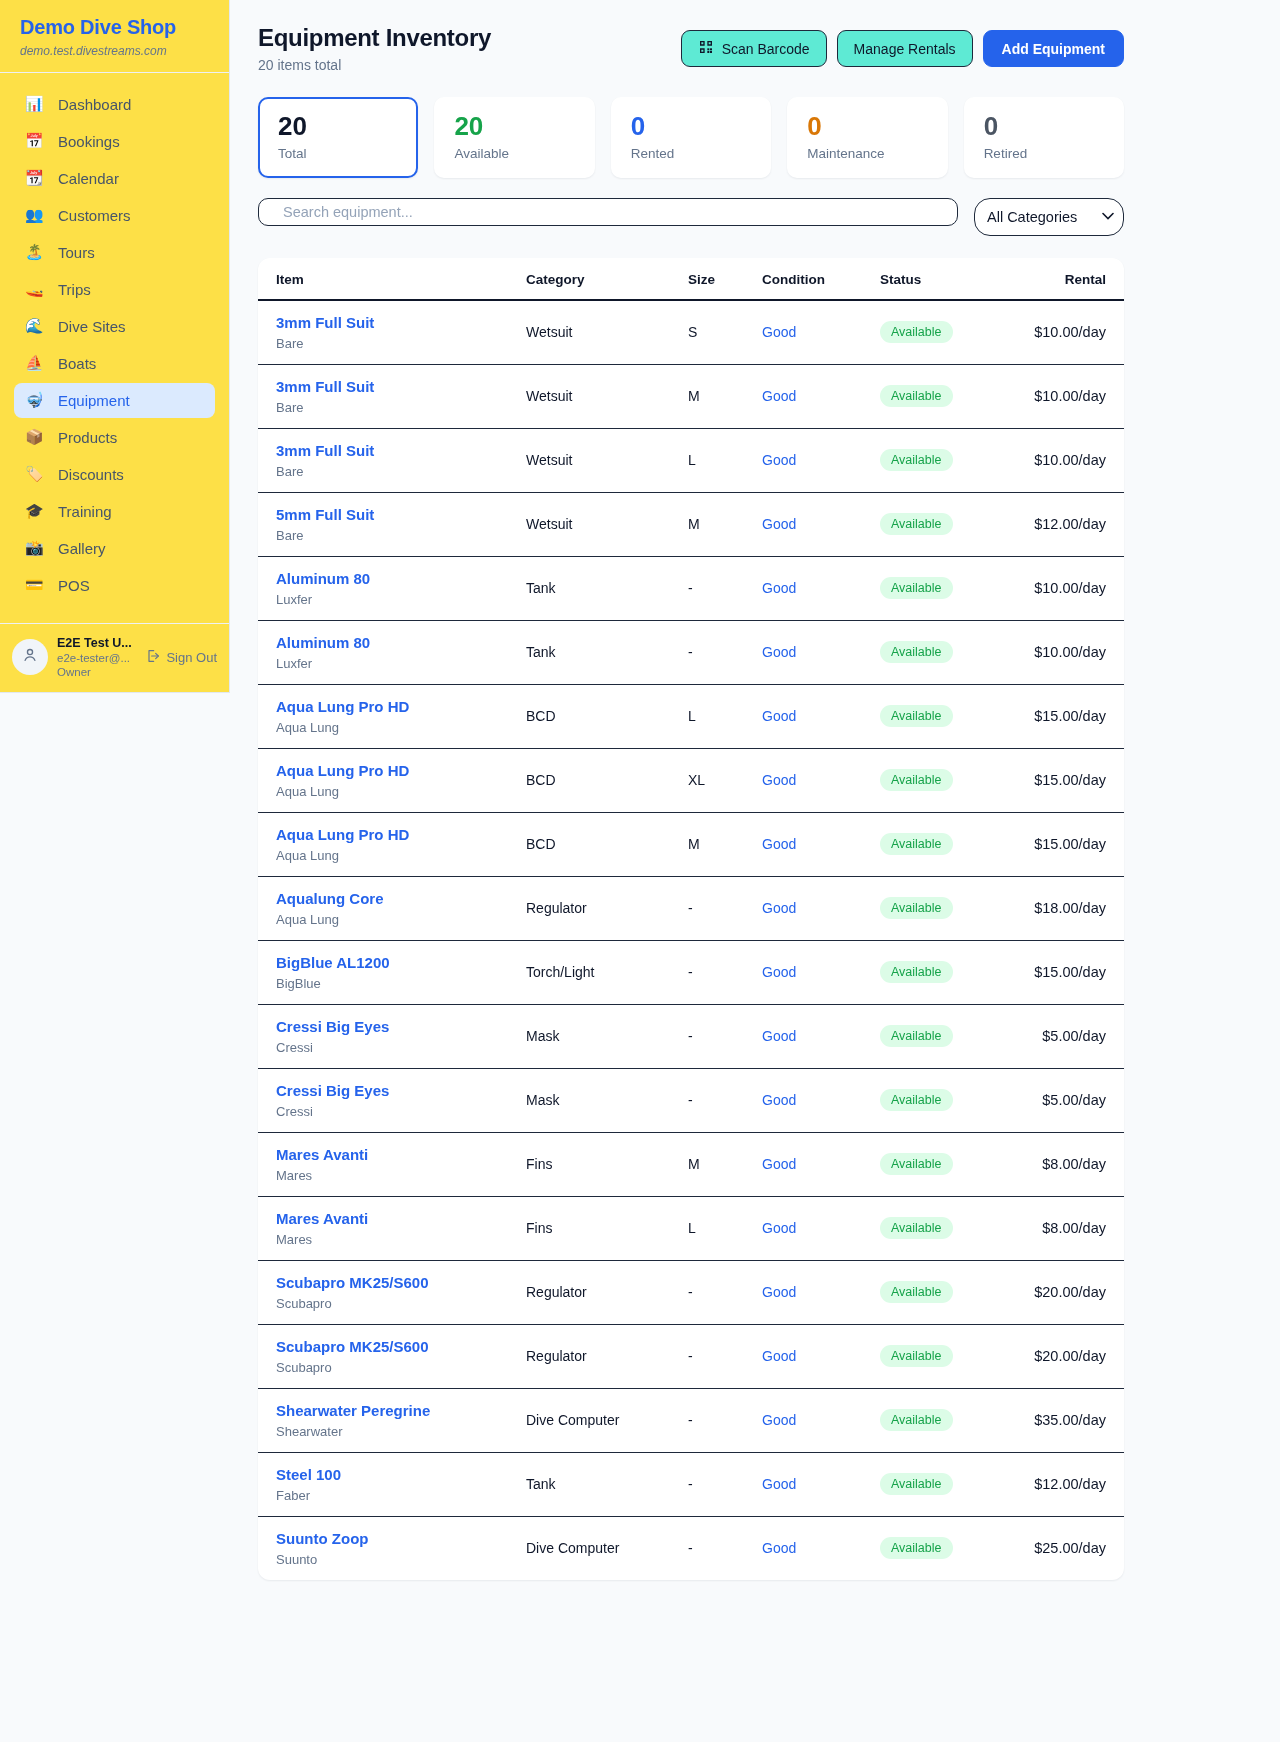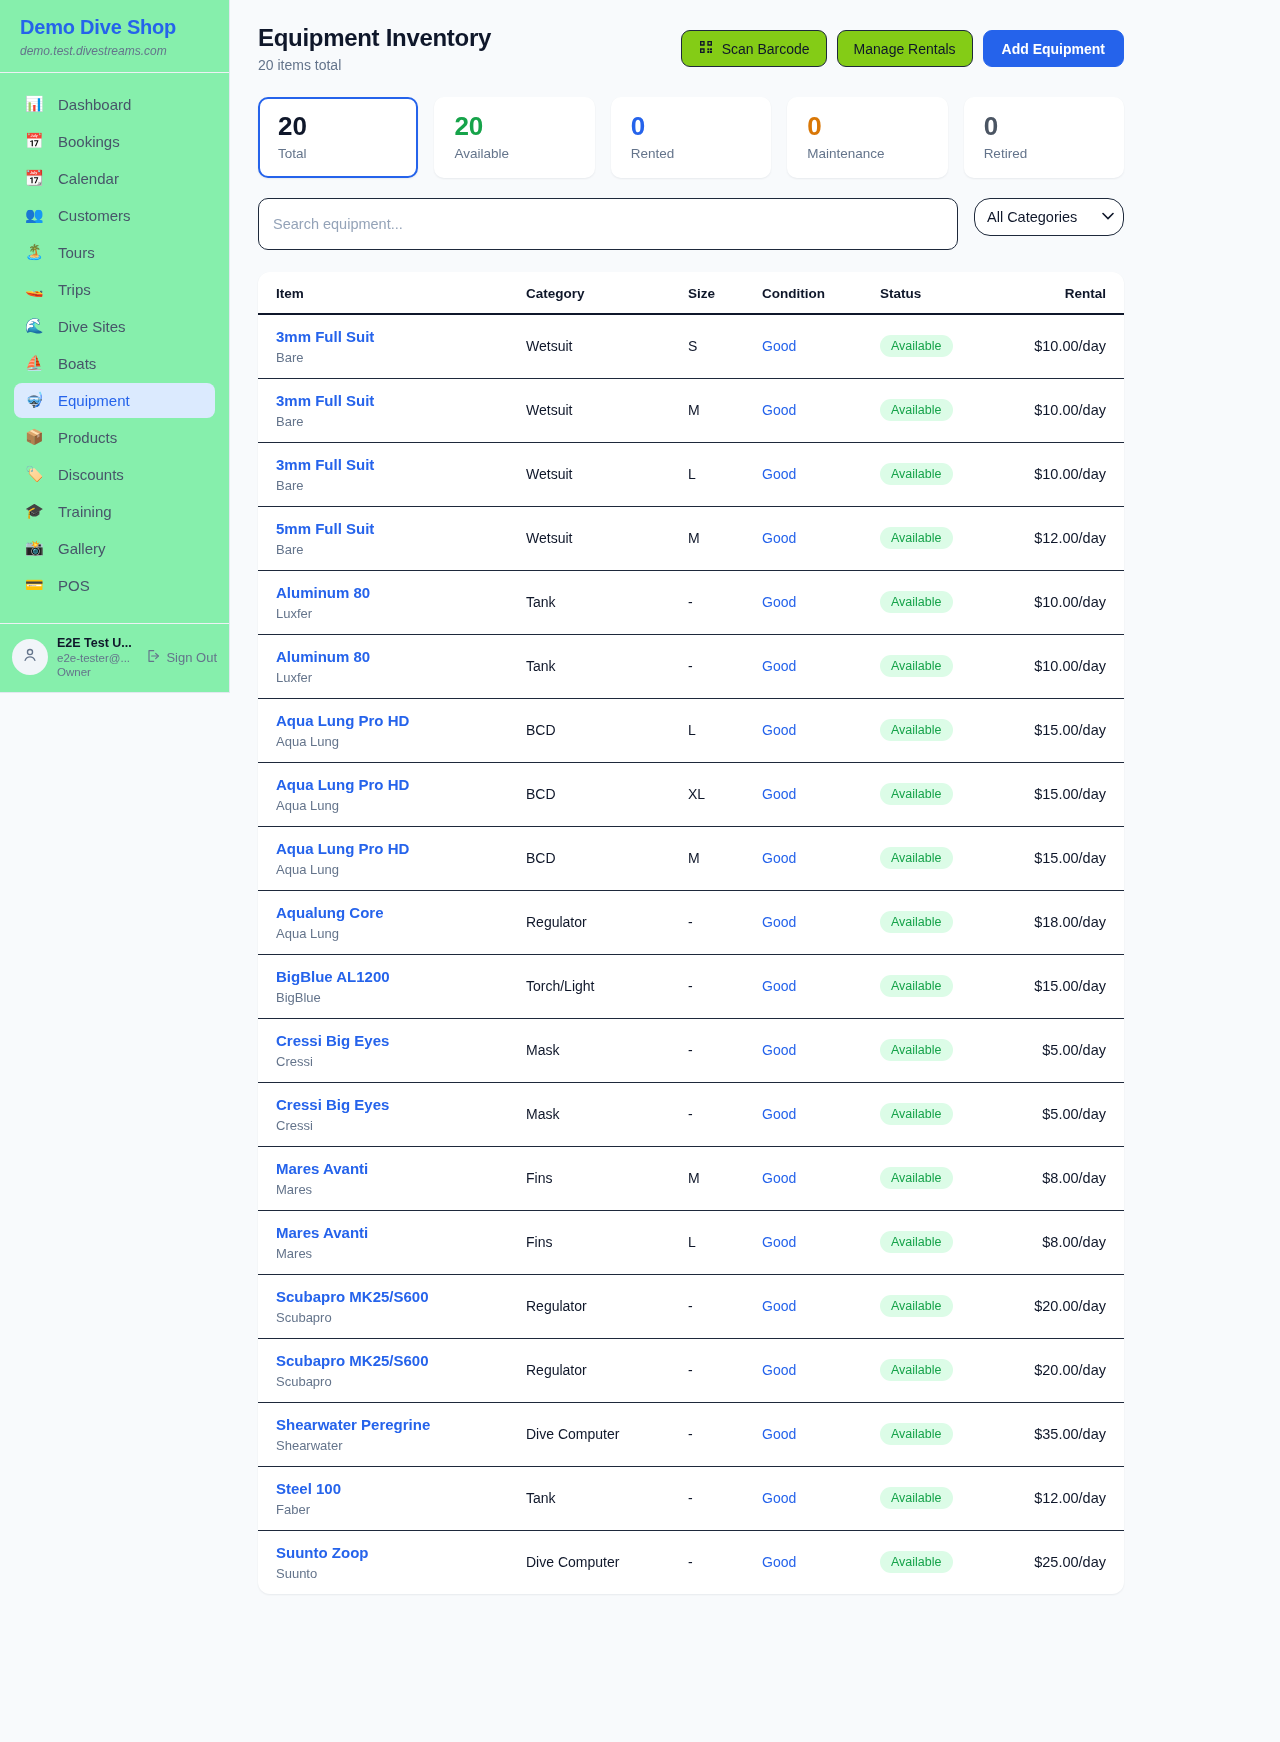--- a/index.html
+++ b/index.html
@@ -17,21 +17,21 @@
     width:1280px;min-height:1742px;
     background:#f8fafc;
     font-family:"Liberation Sans",sans-serif;
     color:var(--ink);
     -webkit-font-smoothing:antialiased;
   }
   .app{display:flex;align-items:flex-start;min-height:1742px;}
 
   
   .sidebar{
-    width:230px;flex:0 0 230px;background:#86efac;
+    width:230px;flex:0 0 230px;background:#fde047;
     border-right:1px solid #e2e8f0;border-bottom:1px solid #e2e8f0;
   }
   .brand{padding:16px 20px 14px;border-bottom:1px solid #eef1f5;cursor:pointer;}
   .brand-name{font-size:20px;font-weight:800;color:var(--accent);letter-spacing:-.2px;}
   .brand-domain{font-size:12px;color:var(--muted);margin-top:5px;font-style:italic;}
   .nav{padding:14px 14px 10px;}
   .nav-item{
     display:flex;align-items:center;gap:13px;
     padding:9px 11px;border-radius:8px;margin-bottom:2px;
     color:#475569;font-size:15px;cursor:pointer;white-space:nowrap;
@@ -58,39 +58,39 @@
   
   main{flex:1;padding:24px 28px 40px;}
   .content{width:866px;}
   .page-header{display:flex;align-items:center;justify-content:space-between;}
   .page-title{font-size:24px;font-weight:800;letter-spacing:-.3px;color:var(--ink);}
   .page-subtitle{font-size:14px;color:var(--muted);margin-top:5px;}
   .header-actions{display:flex;align-items:center;gap:10px;}
   .btn{
     display:inline-flex;align-items:center;gap:8px;height:37px;padding:0 16px;
     border-radius:9px;font-size:14px;font-weight:500;cursor:pointer;
-    background:#84cc16;border:1px solid var(--dark-line);color:var(--ink);
+    background:#5eead4;border:1px solid var(--dark-line);color:var(--ink);
     font-family:"Liberation Sans",sans-serif;
   }
   .btn-primary{background:var(--accent);border-color:var(--accent);color:#fff;font-weight:600;padding:0 18px;}
 
   .stats{display:flex;gap:16px;margin-top:24px;}
   .stat-card{
     flex:1;background:#fff;border-radius:10px;padding:13px 18px 15px;
     border:2px solid transparent;box-shadow:0 1px 2px rgba(15,23,42,.07);
     cursor:pointer;
   }
   .stat-card.selected{border-color:var(--accent);}
   .stat-value{font-size:26px;font-weight:800;line-height:1.1;}
   .stat-label{font-size:13.5px;color:var(--muted);margin-top:5px;}
 
   .filters{display:flex;gap:16px;margin-top:20px;}
   .search-input{
-    flex:1;height:52px;border:1px solid var(--dark-line);border-radius:10px;
-    padding:0 14px;font-size:14.5px;color:var(--ink);background:#fff;outline:none;
+    flex:1;height:28px;border:1px solid var(--dark-line);border-radius:10px;
+    padding:0 24px;font-size:14.5px;color:var(--ink);background:#fff;outline:none;
     font-family:"Liberation Sans",sans-serif;
   }
   .search-input::placeholder{color:#94a3b8;}
   .select-wrap{position:relative;width:150px;flex:0 0 150px;}
   .select-wrap select{
     width:100%;height:38px;border:1px solid var(--dark-line);border-radius:16px;
     padding:0 28px 0 12px;font-size:14.5px;color:var(--ink);background:#fff;
     appearance:none;-webkit-appearance:none;cursor:pointer;outline:none;
     font-family:"Liberation Sans",sans-serif;
   }

